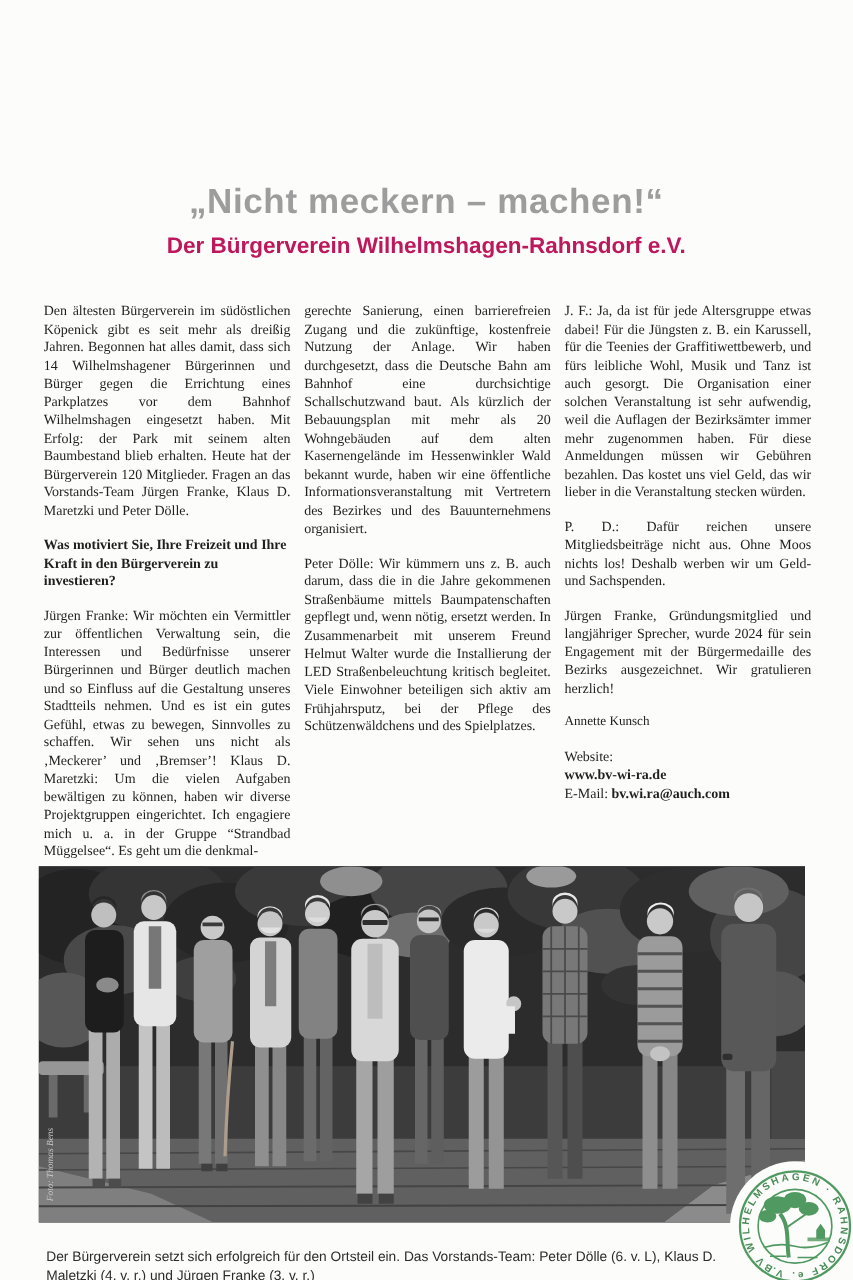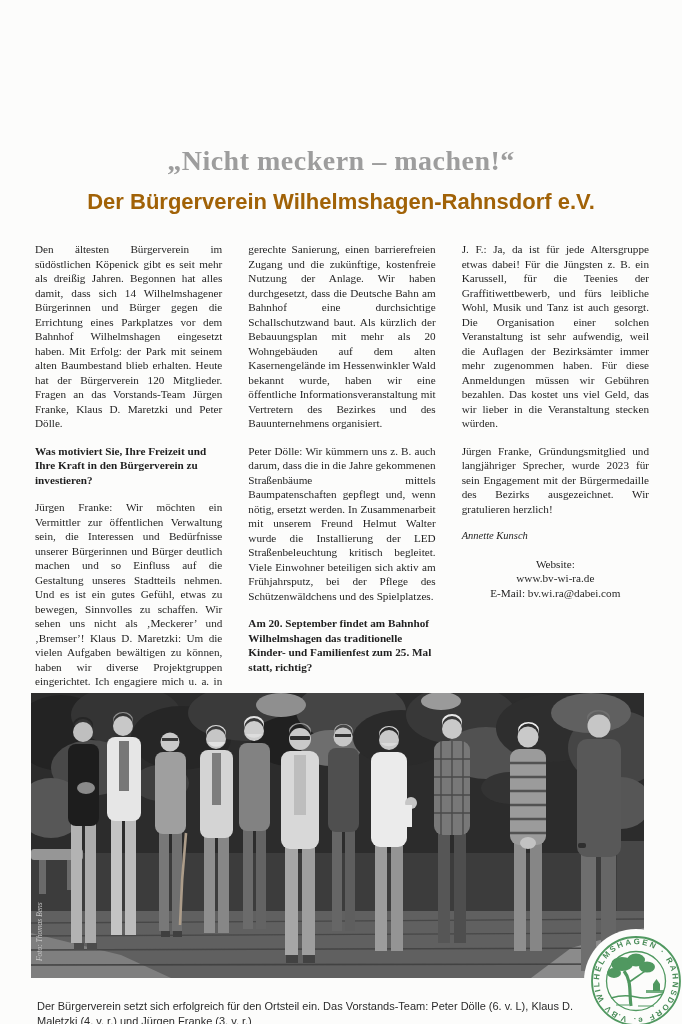--- a/index.html
+++ b/index.html
@@ -3,49 +3,49 @@
 <meta charset="utf-8">
 <style>
   html,body{margin:0;padding:0;}
   body{
     width:682px;height:1024px;position:relative;overflow:hidden;
     background:#fcfcfb;
     font-family:"Liberation Serif",serif;color:#1f1f1f;
   }
   .headline{
     position:absolute;top:126px;left:0;width:682px;text-align:center;
-    font-family:Liberation Serif, serif;font-weight:bold;
+    font-family:Liberation Sans, sans-serif;font-weight:bold;
     font-size:28px;letter-spacing:.5px;color:#9d9d9d;
   }
   .subheadline{
     position:absolute;top:171px;left:0;width:682px;text-align:center;
     font-family:"Liberation Sans",sans-serif;font-weight:bold;
-    font-size:22px;color:#a16207;
+    font-size:18px;color:#be185d;
   }
   .columns{
     position:absolute;top:242px;left:35px;width:614px;height:450px;
-    display:flex;gap:26px;overflow:hidden;
+    display:flex;gap:11px;overflow:hidden;
   }
   .col{flex:1 1 0;min-width:0;}
   .col p{
     margin:0 0 13px 0;
     font-size:11.2px;line-height:14.5px;
     text-align:justify;hyphens:auto;-webkit-hyphens:auto;
   }
   .col p.q{
     font-weight:bold;text-align:left;font-family:Liberation Serif, serif;
   }
   .col p:last-child{margin-bottom:16px;}
   b.lead{font-weight:normal;}
   .byline{
-    font-style:italic;text-align:left;
+    text-align:left;
     font-size:10.5px !important;
   }
-  .contact p{margin:0 !important;text-align:center;}
-  .contact .strong{font-weight:normal;}
+  .contact p{margin:0 !important;text-align:left;}
+  .contact .strong{font-weight:bold;}
   .photo{
     position:absolute;top:693px;left:31px;width:613px;height:285px;
     background:#3f3f3f;overflow:hidden;
   }
   .photo svg{display:block;}
   .caption{
     position:absolute;top:988px;left:37px;width:548px;
     font-family:"Liberation Sans",sans-serif;
     font-size:11px;line-height:15px;color:#2b2b2b;
   }
@@ -65,30 +65,30 @@
 
 <div class="columns">
   <div class="col">
     <p>Den ältesten Bürgerverein im südöstlichen Köpenick gibt es seit mehr als dreißig Jahren. Begonnen hat alles damit, dass sich 14 Wilhelmshagener Bürgerinnen und Bürger gegen die Errichtung eines Parkplatzes vor dem Bahnhof Wilhelmshagen eingesetzt haben. Mit Erfolg: der Park mit seinem alten Baumbestand blieb erhalten. Heute hat der Bürgerverein 120 Mitglieder. Fragen an das Vorstands-Team Jürgen Franke, Klaus D. Maretzki und Peter Dölle.</p>
     <p class="q">Was motiviert Sie, Ihre Freizeit und Ihre Kraft in den Bürgerverein zu investieren?</p>
     <p><b class="lead">Jürgen Franke:</b><span> Wir möchten ein Vermittler zur öffentlichen Verwaltung sein, die Interessen und Bedürfnisse unserer Bürgerinnen und Bürger deutlich machen und so Einfluss auf die Gestaltung unseres Stadtteils nehmen. Und es ist ein gutes Gefühl, etwas zu bewegen, Sinnvolles zu schaffen. Wir sehen uns nicht als ‚Meckerer’ und ‚Bremser’! </span><b class="lead">Klaus D. Maretzki:</b><span> Um die vielen Aufgaben bewältigen zu können, haben wir diverse Projektgruppen eingerichtet. Ich engagiere mich u. a. in der Gruppe “Strandbad Müggelsee“. Es geht um die denkmal-</span></p>
   </div>
   <div class="col">
     <p>gerechte Sanierung, einen barrierefreien Zugang und die zukünftige, kostenfreie Nutzung der Anlage. Wir haben durchgesetzt, dass die Deutsche Bahn am Bahnhof eine durchsichtige Schallschutzwand baut. Als kürzlich der Bebauungsplan mit mehr als 20 Wohngebäuden auf dem alten Kasernengelände im Hessenwinkler Wald bekannt wurde, haben wir eine öffentliche Informationsveranstaltung mit Vertretern des Bezirkes und des Bauunternehmens organisiert.</p>
     <p><b class="lead">Peter Dölle:</b><span> Wir kümmern uns z. B. auch darum, dass die in die Jahre gekommenen Straßenbäume mittels Baumpatenschaften gepflegt und, wenn nötig, ersetzt werden. In Zusammenarbeit mit unserem Freund Helmut Walter wurde die Installierung der LED Straßenbeleuchtung kritisch begleitet. Viele Einwohner beteiligen sich aktiv am Frühjahrsputz, bei der Pflege des Schützenwäldchens und des Spielplatzes.</span></p>
-    <p class="q">Am 20. September findet am Bahnhof Wilhelmshagen das traditionelle Kinder- und Familienfest zum 25. Mal statt, richtig?</p>
   </div>
   <div class="col">
     <p><b class="lead">J. F.:</b><span> Ja, da ist für jede Altersgruppe etwas dabei! Für die Jüngsten z. B. ein Karussell, für die Teenies der Graffitiwettbewerb, und fürs leibliche Wohl, Musik und Tanz ist auch gesorgt. Die Organisation einer solchen Veranstaltung ist sehr aufwendig, weil die Auflagen der Bezirksämter immer mehr zugenommen haben. Für diese Anmeldungen müssen wir Gebühren bezahlen. Das kostet uns viel Geld, das wir lieber in die Veranstaltung stecken würden.</span></p>
-    <p>Jürgen Franke, Gründungsmitglied und langjähriger Sprecher, wurde 2023 für sein Engagement mit der Bürgermedaille des Bezirks ausgezeichnet. Wir gratulieren herzlich!</p>
+    <p><b class="lead">P. D.:</b><span> Dafür reichen unsere Mitgliedsbeiträge nicht aus. Ohne Moos nichts los! Deshalb werben wir um Geld- und Sachspenden.</span></p>
+    <p>Jürgen Franke, Gründungsmitglied und langjähriger Sprecher, wurde 2024 für sein Engagement mit der Bürgermedaille des Bezirks ausgezeichnet. Wir gratulieren herzlich!</p>
     <p class="byline">Annette Kunsch</p>
     <div class="contact">
       <p>Website:</p>
       <p class="strong">www.bv-wi-ra.de</p>
-      <p><span>E-Mail: </span><span class="strong">bv.wi.ra@dabei.com</span></p>
+      <p><span>E-Mail: </span><span class="strong">bv.wi.ra@auch.com</span></p>
     </div>
   </div>
 </div>
 
 <div class="photo">
   <svg width="613" height="285" viewBox="0 0 613 285">
 
     <rect width="613" height="285" fill="#3c3c3c"></rect>
     <rect y="0" width="613" height="160" fill="#2c2c2c"></rect>
 

